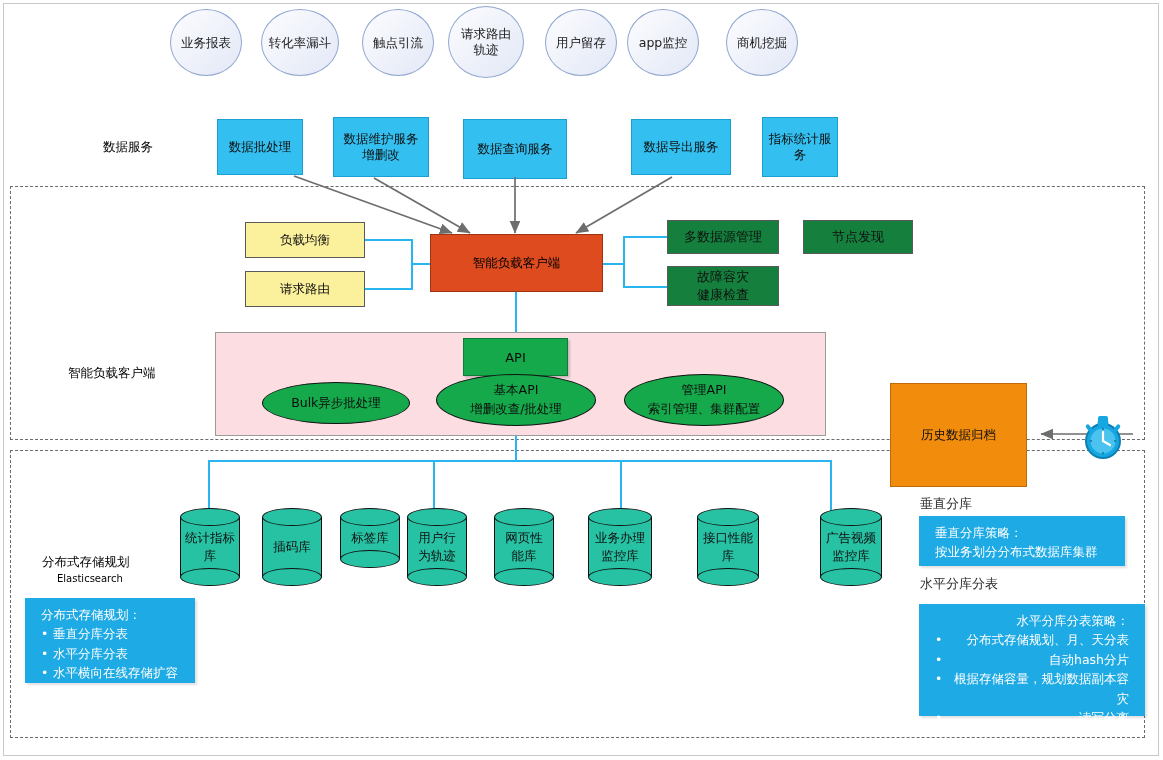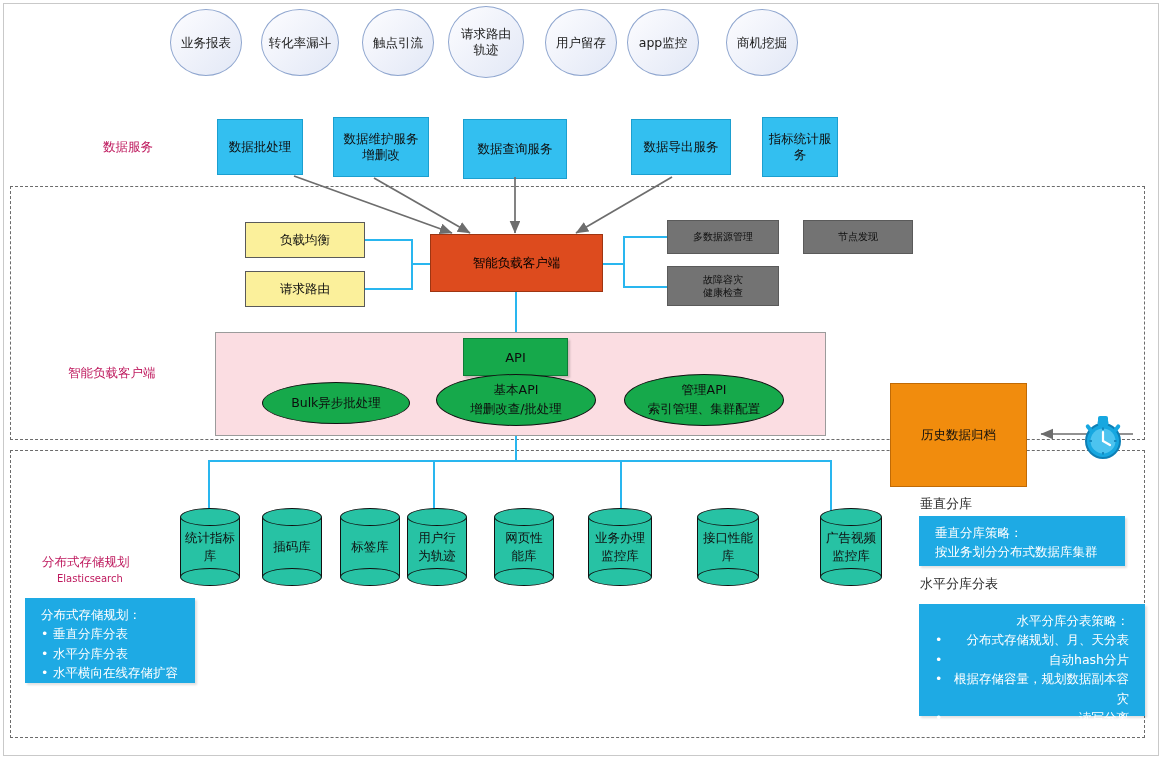--- a/index.html
+++ b/index.html
@@ -3,42 +3,42 @@
 <meta charset="utf-8">
 <style>
   html,body{margin:0;padding:0;background:#ffffff;}
   body{font-family:"DejaVu Sans","Liberation Sans",sans-serif;}
   #canvas{position:relative;width:1163px;height:760px;background:#fff;overflow:hidden;}
 
   .page-border{position:absolute;left:3px;top:3px;width:1156px;height:753px;border:1px solid #c9c9c9;box-sizing:border-box;}
 
   .dashed-zone{position:absolute;border:1px dashed #6b6b6b;box-sizing:border-box;}
 
-  .zone-label{position:absolute;font-size:12.5px;color:#be185d;white-space:nowrap;}
+  .zone-label{position:absolute;font-size:12.5px;color:#000000;white-space:nowrap;}
 
   
   .ell{position:absolute;border:1px solid #8fa6cf;border-radius:50%;
        background:linear-gradient(135deg,#fdfdff 0%,#eef1fa 55%,#e2e8f6 100%);
        display:flex;align-items:center;justify-content:center;text-align:center;
        font-size:12.5px;color:#1b1b1b;line-height:1.25;box-sizing:border-box;}
 
   
   .svc{position:absolute;background:#33bff0;border:1px solid #1b9fd0;
        display:flex;align-items:center;justify-content:center;text-align:center;
        font-size:12.5px;color:#0f0f0f;line-height:1.3;box-sizing:border-box;}
 
   
   .ybox{position:absolute;background:#fbf09b;border:1px solid #5a5a5a;
         display:flex;align-items:center;justify-content:center;text-align:center;
         font-size:12.5px;color:#0f0f0f;line-height:1.35;box-sizing:border-box;}
 
   
-  .tbox{position:absolute;background:#737373;border:1px solid #5a5a5a;
+  .tbox{position:absolute;background:#15803d;border:1px solid #5a5a5a;
         display:flex;align-items:center;justify-content:center;text-align:right;
-        font-size:10px;color:#0f0f0f;line-height:1.35;box-sizing:border-box;}
+        font-size:13px;color:#0f0f0f;line-height:1.35;box-sizing:border-box;}
 
   
   .center-box{position:absolute;background:#dd4b1e;border:1px solid #9e3512;
         display:flex;align-items:center;justify-content:center;text-align:center;
         font-size:12.5px;color:#000;box-sizing:border-box;}
 
   
   .pink{position:absolute;background:#fbdde2;border:1px solid #9b9b9b;box-sizing:border-box;}
 
   .api-box{position:absolute;background:#16a94b;border:1px solid #0d7c36;
@@ -174,21 +174,21 @@
     <div class="top"></div>
     <div class="lbl" style="white-space:pre-line;">统计指标
 库</div>
   </div>
   <div class="cyl" style="left:262px;top:508px;width:60px;height:78px;">
     <div class="body"></div>
     <div class="bot"></div>
     <div class="top"></div>
     <div class="lbl" style="white-space:pre-line;">插码库</div>
   </div>
-  <div class="cyl" style="left:340px;top:508px;width:60px;height:78px;">
+  <div class="cyl" style="left:340px;top:508px;width:60px;height:60px;">
     <div class="body"></div>
     <div class="bot"></div>
     <div class="top"></div>
     <div class="lbl" style="white-space:pre-line;">标签库</div>
   </div>
   <div class="cyl" style="left:407px;top:508px;width:60px;height:78px;">
     <div class="body"></div>
     <div class="bot"></div>
     <div class="top"></div>
     <div class="lbl" style="white-space:pre-line;">用户行

